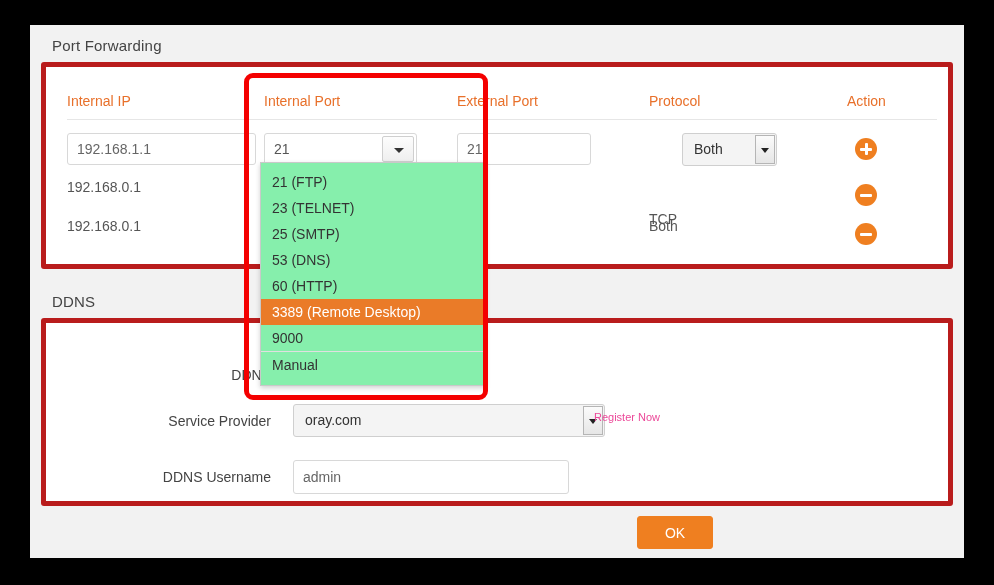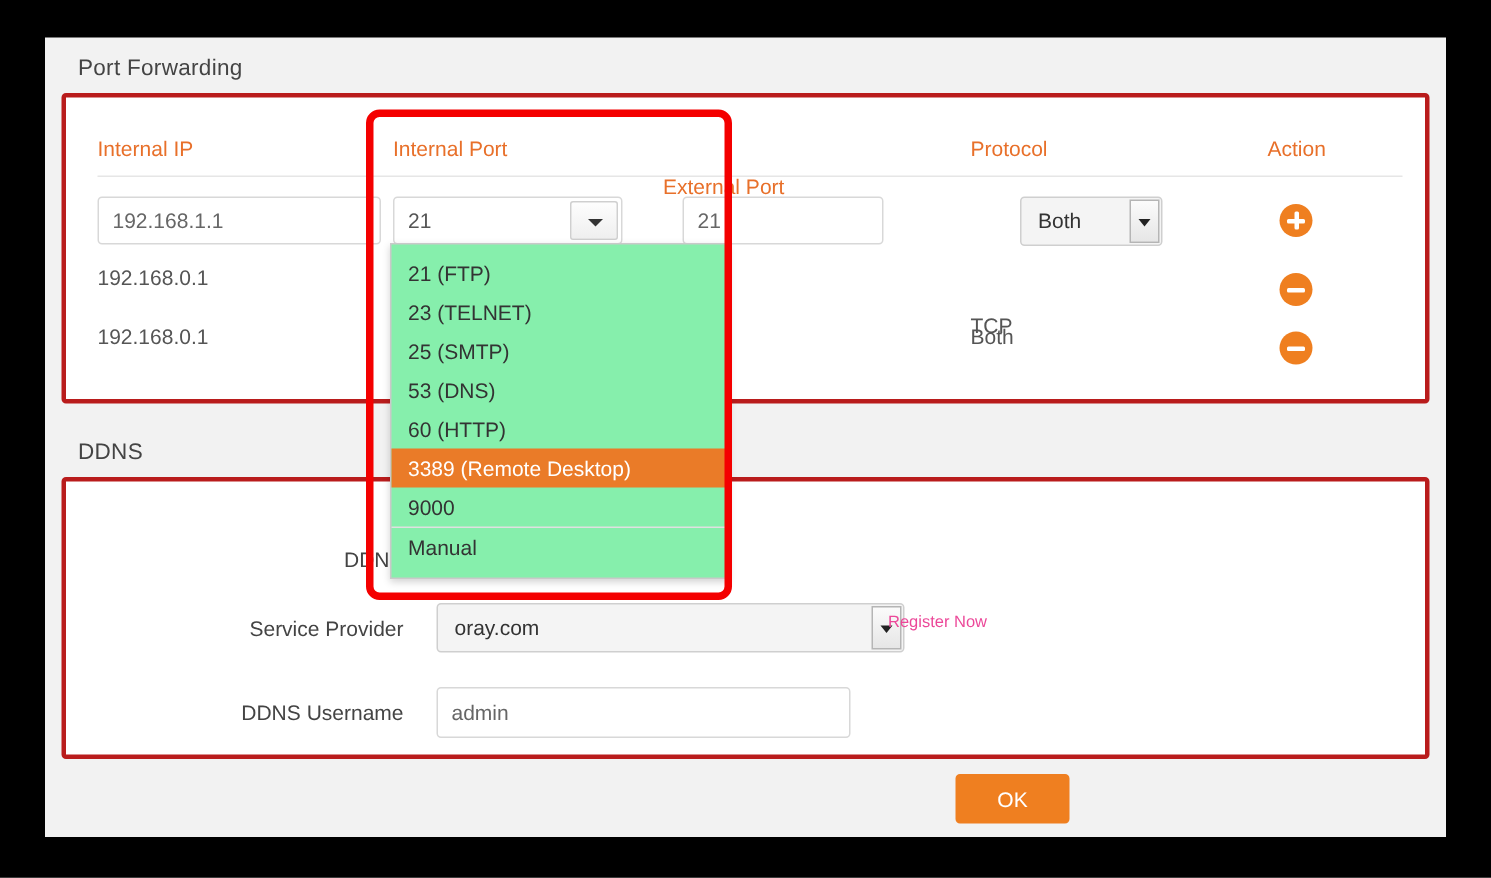--- a/index.html
+++ b/index.html
@@ -26,21 +26,21 @@
     color: #444444;
     letter-spacing: .2px;
   }
   #pf-title { position: absolute; left: 22px; top: 12px; }
   #ddns-title { position: absolute; left: 22px; top: 268px; }
 
   
   .panel {
     position: absolute;
     background: #ffffff;
-    border: 3px solid #b91c1c;
+    border: 5px solid #b91c1c;
     border-radius: 3px;
   }
   #pf-panel { left: 11px; top: 37px; width: 912px; height: 207px; }
   #ddns-panel { left: 11px; top: 293px; width: 912px; height: 188px; }
 
   
   .col-head {
     position: absolute;
     top: 26px;
     font-size: 14px;
@@ -237,21 +237,21 @@
 <body>
 
 <div id="window">
 
   <div class="section-title" id="pf-title">Port Forwarding</div>
 
   <div class="panel" id="pf-panel">
 
     <div class="col-head" style="left:21px;">Internal IP</div>
     <div class="col-head" style="left:218px;">Internal Port</div>
-    <div class="col-head" style="left:398px;margin-top:25px;">External Port</div>
+    <div class="col-head" style="left:411px;">External Port</div>
     <div class="col-head" style="left:603px;">Protocol</div>
     <div class="col-head" style="left:801px;">Action</div>
 
     <div class="head-rule"></div>
 
     <input class="txt-input" style="left: 21px; top: 66px; width: 189px;" value="192.168.1.1">
 
     <div class="combo" style="left:218px; top:66px; width:153px;">
       <span class="combo-val">21</span>
       <span class="combo-btn"></span>

